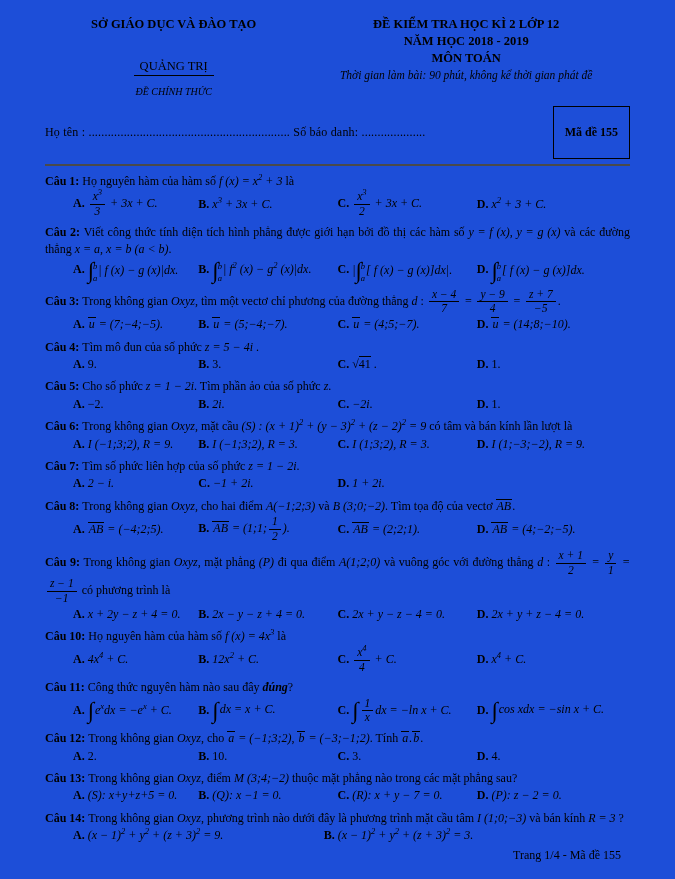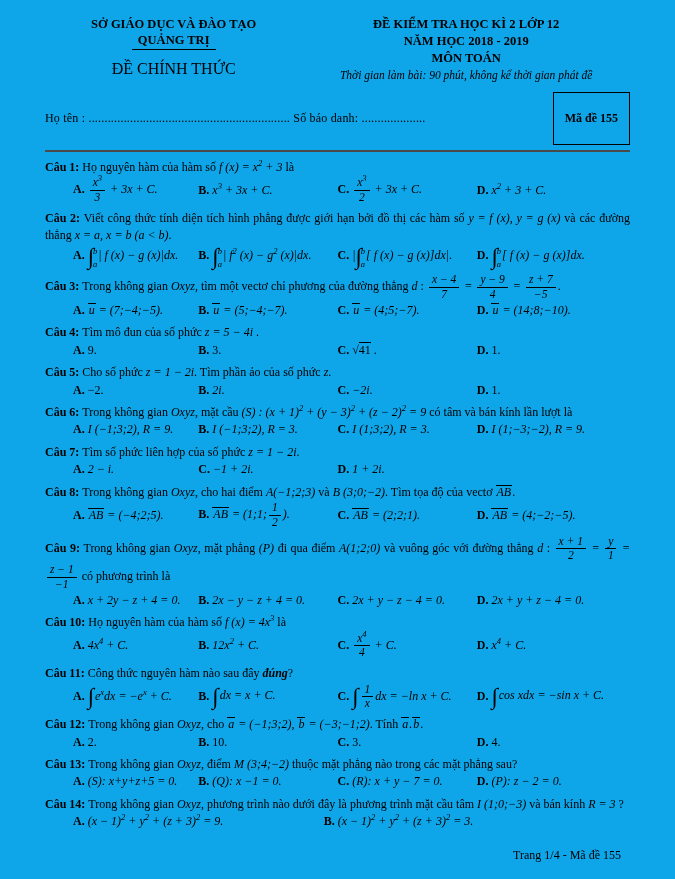--- a/index.html
+++ b/index.html
@@ -1,28 +1,28 @@
 <!DOCTYPE html>
 <html><head>
 <meta charset="utf-8">
 <style>
   html,body{margin:0;padding:0;background:#888;}
   .page{
-    position:relative;width:675px;height:879px;background:#0ea5e9;
+    position:relative;width:675px;height:879px;background:#1d4ed8;
     box-sizing:border-box;padding:16px 45px 0 45px;
     font-family:"Liberation Serif","DejaVu Serif",serif;
     font-size:12px;color:#000;overflow:hidden;
   }
   
   .hdr{display:flex;}
   .hdr-left{width:44%;text-align:center;}
   .hdr-right{width:56%;text-align:center;}
   .hl{font-weight:bold;font-size:12.5px;line-height:1.35;}
-  .prov{font-weight:bold;font-size:12.5px;display:inline-block;border-bottom:1px solid #000;padding:0 6px 1px 6px;}
-  .official{margin-top:10px;font-size:16px;}
+  .prov{font-weight:normal;font-size:12.5px;display:inline-block;border-bottom:1px solid #000;padding:0 6px 1px 6px;margin-top:26px;}
+  .official{margin-top:10px;font-style:italic;font-size:10px;}
   .duration{font-style:italic;font-size:11.5px;line-height:1.4;}
   .name-row{display:flex;justify-content:space-between;align-items:center;margin-top:9px;margin-bottom:5px;}
   .name-line{letter-spacing:.2px;}
   .code-box{border:1.5px solid #000;padding:18px 11px;font-weight:bold;white-space:nowrap;}
   .rule{border:none;border-top:2px solid #4a4a4a;margin:1px 0 7px 0;}
   
   .q{margin:0 0 5px 0;}
   .stem{text-align:justify;line-height:1.45;}
   .qlab{font-weight:bold;}
   .opts{display:grid;margin-left:28px;line-height:1.45;align-items:center;}

